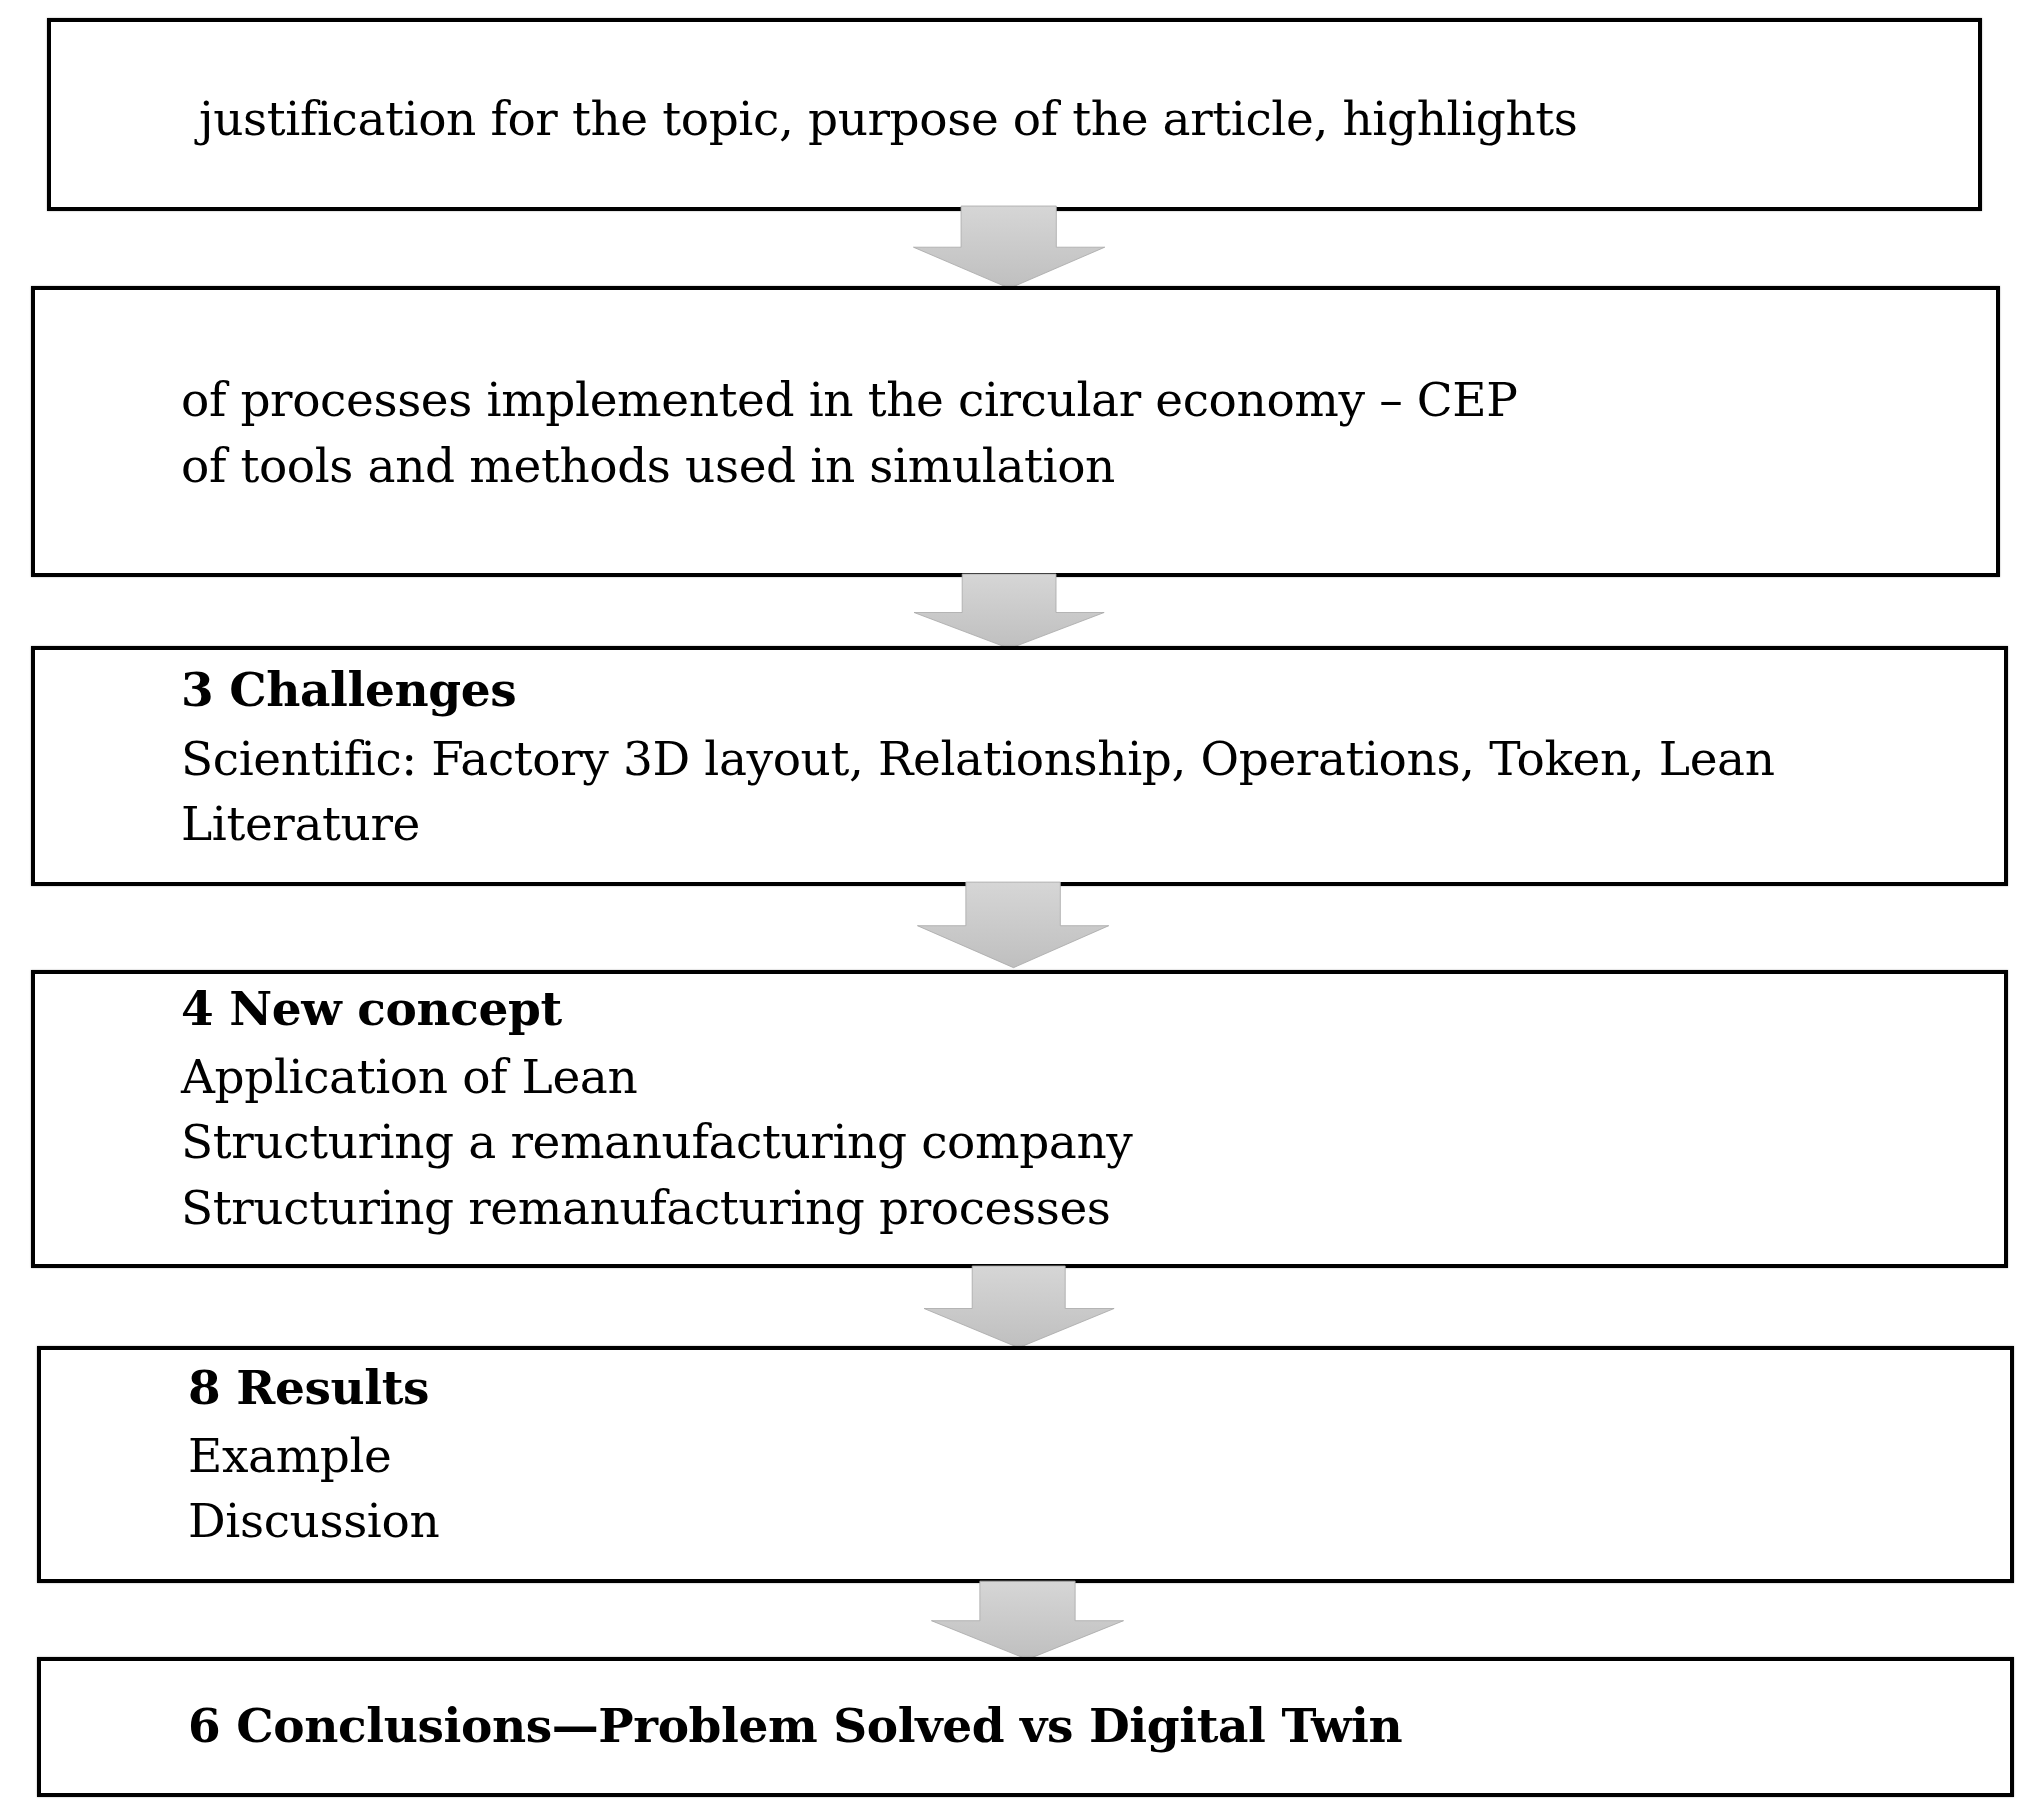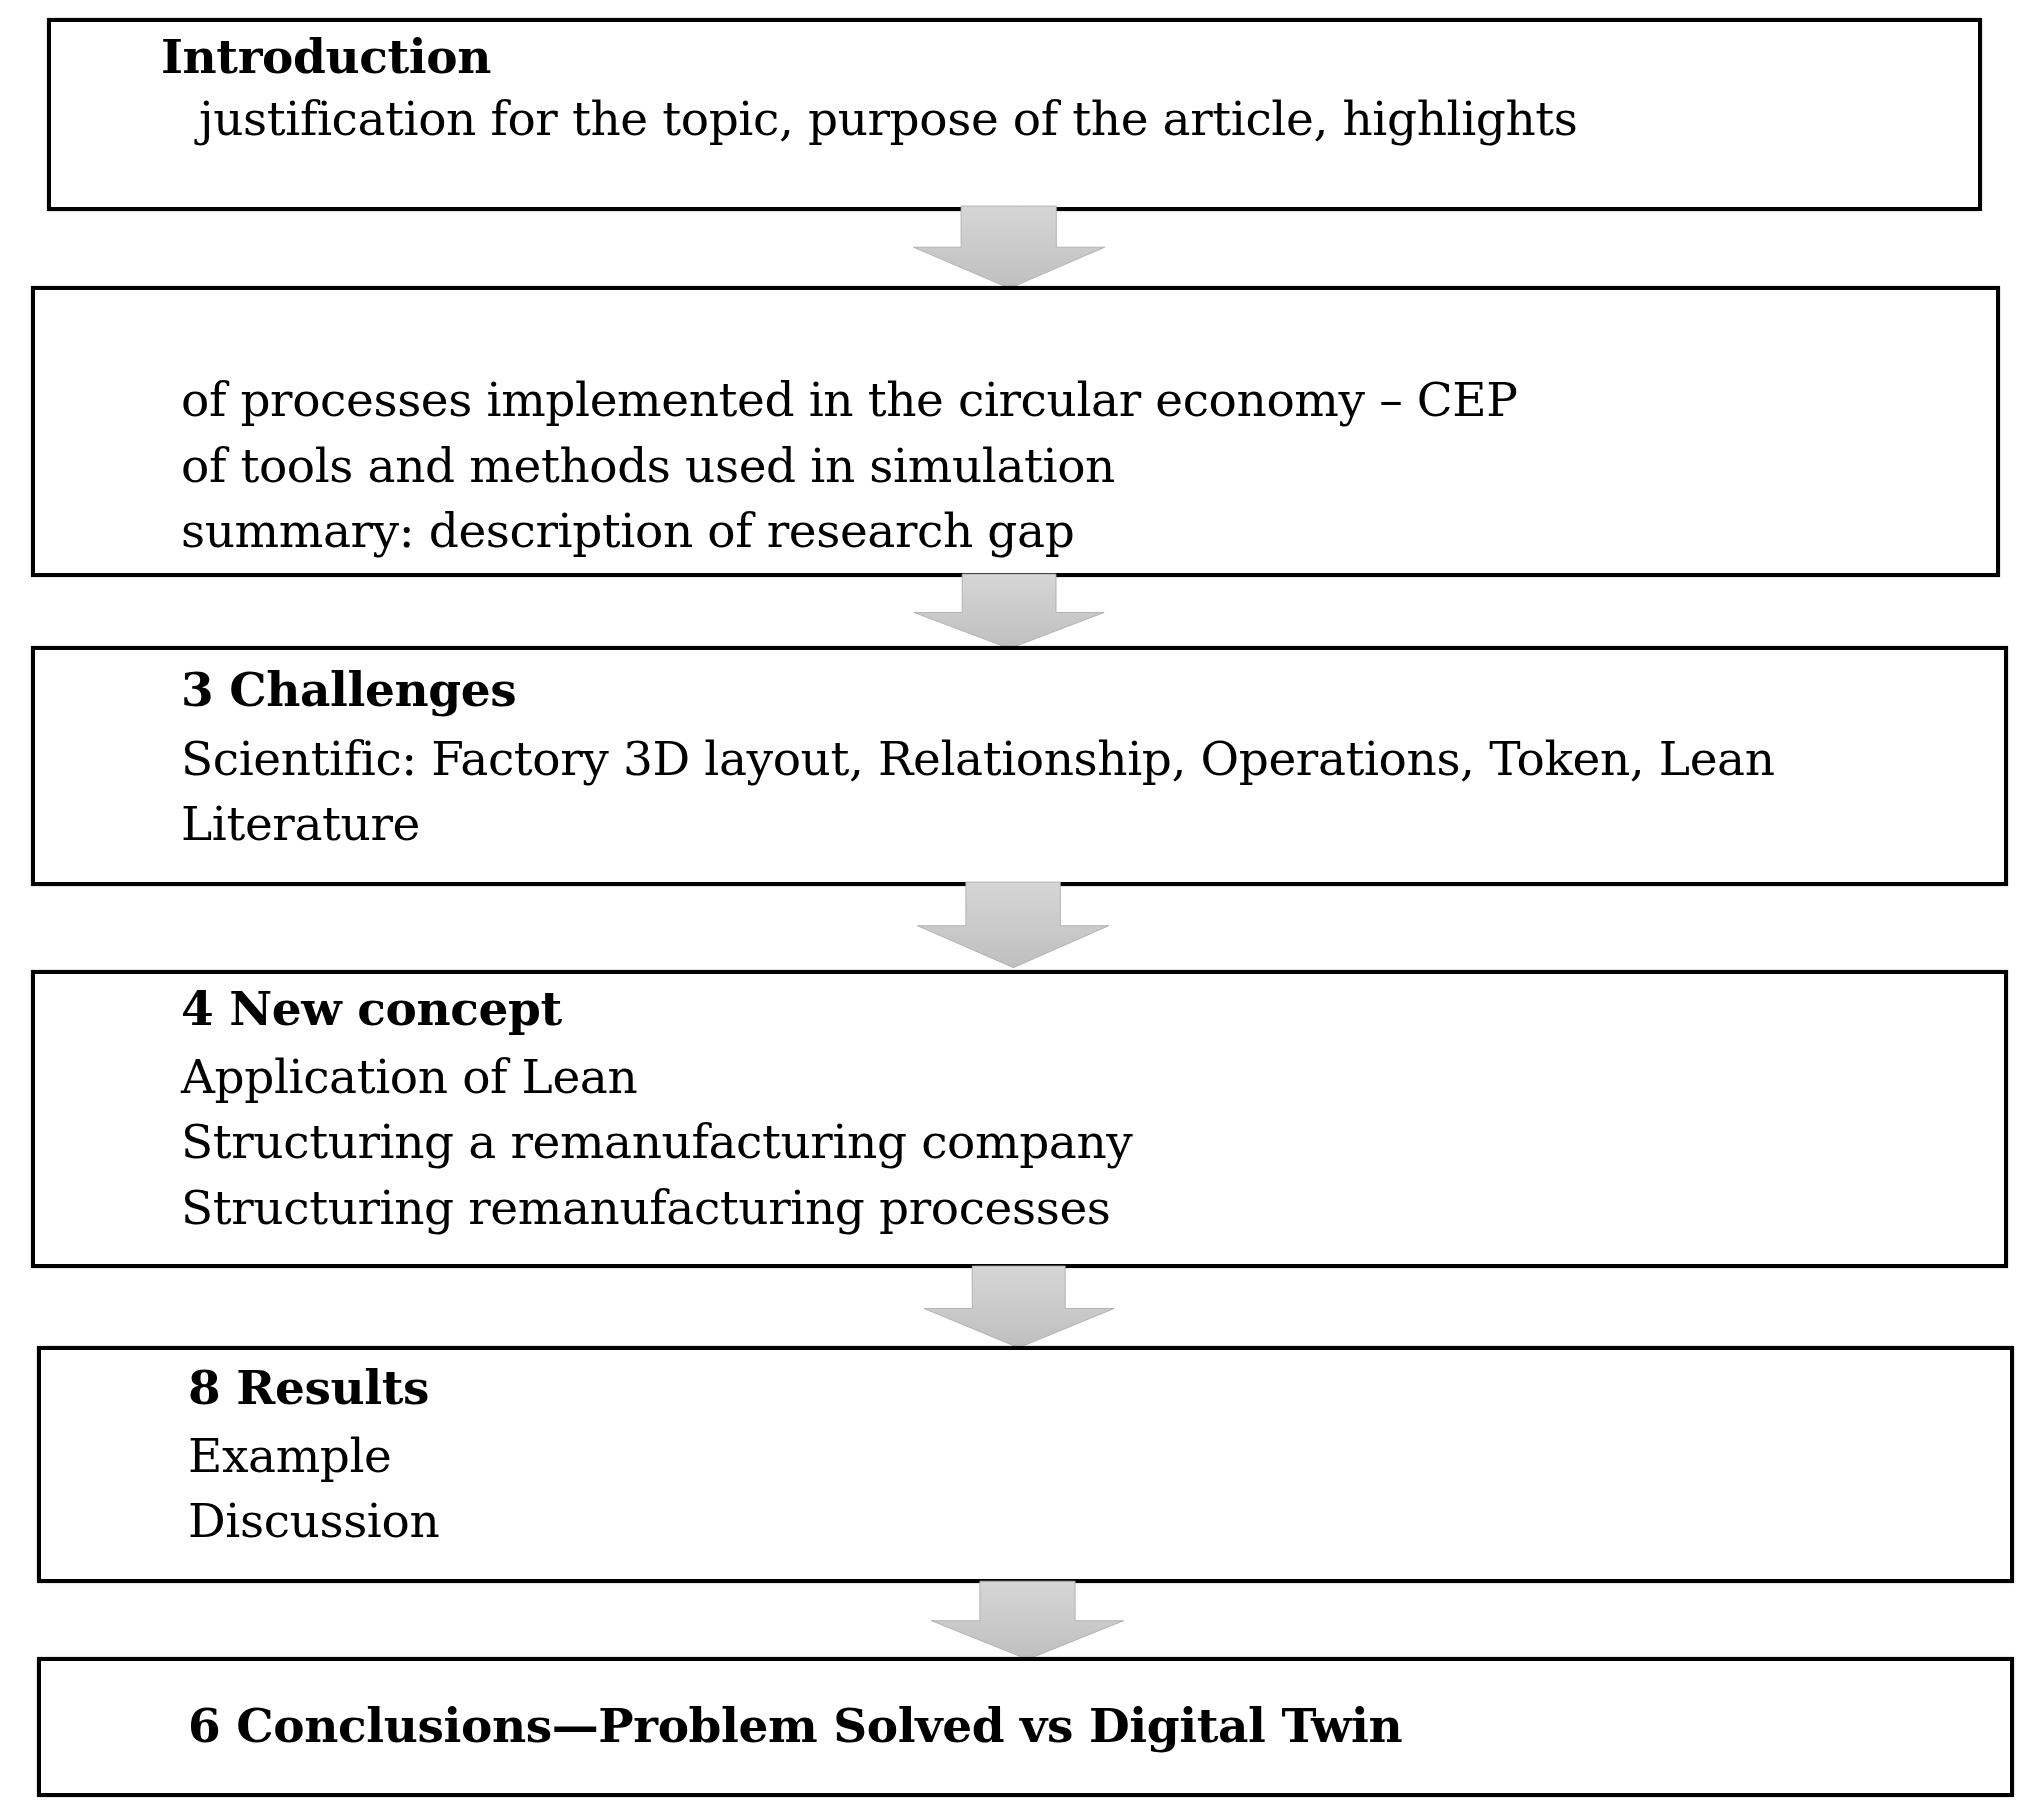--- a/index.html
+++ b/index.html
@@ -39,38 +39,36 @@
     }
     .arrow {
       position: absolute;
       overflow: visible;
     }
   </style>
 </head>
 <body>
 
 <div class="box" style="left:47px; top:18px; width:1935px; height:193px;">
-  <span class="title" style="left:110px; top:1.6px;">Introduction</span>
   <span class="line" style="left:148px; top:64px;">justification for the topic, purpose of the article, highlights</span>
 </div>
 
 <svg class="arrow" style="left:911px; top:206px;" width="197" height="84" viewBox="0 0 244 104">
   <defs>
     <linearGradient id="ag1" x1="0" y1="0" x2="0" y2="1">
       <stop offset="0" stop-color="#d6d6d6"></stop>
       <stop offset="1" stop-color="#bfbfbf"></stop>
     </linearGradient>
   </defs>
   <polygon points="62,0 180,0 180,51 240,51 122,102 3,51 62,51" fill="url(#ag1)" stroke="#a8a8a8" stroke-width="1"></polygon>
 </svg>
 
 <div class="box" style="left:31px; top:286px; width:1969px; height:291px;">
   <span class="line" style="left:146px; top:77px;">of processes implemented in the circular economy – CEP</span>
   <span class="line" style="left:146px; top:143px;">of tools and methods used in simulation</span>
-  <span class="line" style="left:146px; top:208px;">summary: description of research gap</span>
 </div>
 
 <svg class="arrow" style="left:911px; top:574px;" width="197" height="77" viewBox="0 0 244 96">
   <defs>
     <linearGradient id="ag2" x1="0" y1="0" x2="0" y2="1">
       <stop offset="0" stop-color="#d6d6d6"></stop>
       <stop offset="1" stop-color="#bfbfbf"></stop>
     </linearGradient>
   </defs>
   <polygon points="63,0 180,0 180,48 240,48 122,93 3,48 63,48" fill="url(#ag2)" stroke="#a8a8a8" stroke-width="1"></polygon>

